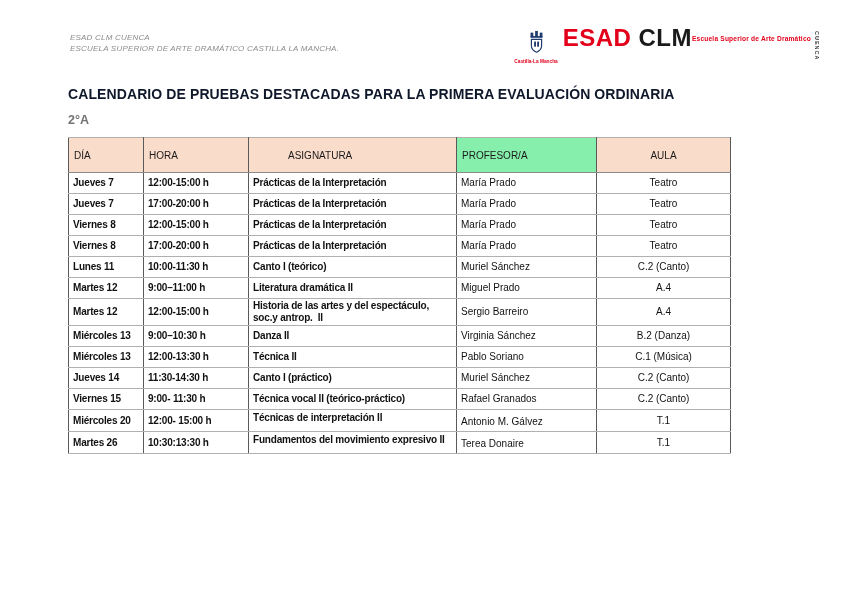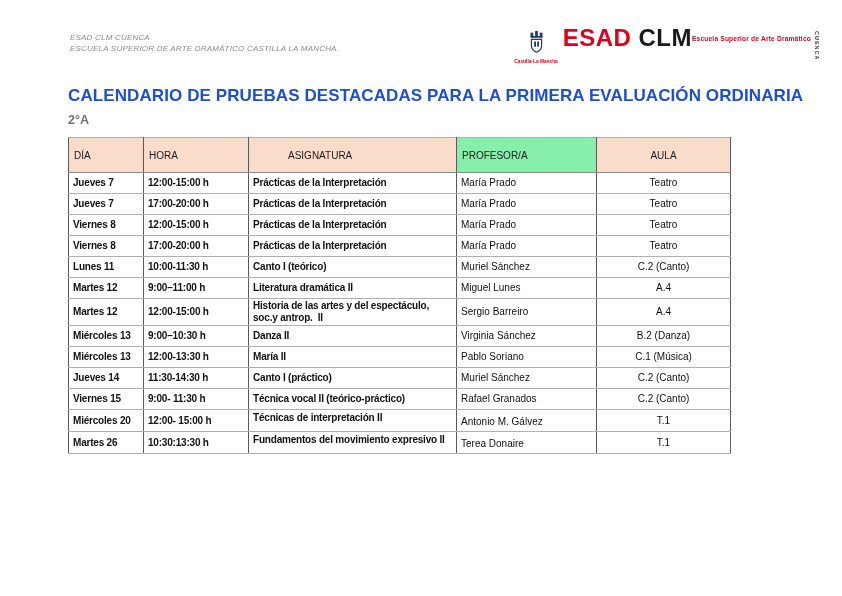--- a/index.html
+++ b/index.html
@@ -45,21 +45,21 @@
   .logo-vertical {
     writing-mode: vertical-rl;
     font-size: 5.5px; font-weight: bold; color: #3a3a3a;
     letter-spacing: 1px; margin-left: 3px; margin-top: 4px;
     height: 30px;
   }
 
   
   .doc-title {
     position: absolute; left: 68px; top: 86px;
-    font-size: 17px; font-weight: bold; color: #1d4ed8;
+    font-size: 14px; font-weight: bold; color: #0f172a;
     letter-spacing: 0.1px;
   }
   .doc-group {
     position: absolute; left: 68px; top: 113px;
     font-size: 12.5px; font-weight: bold; color: #737373;
   }
 
   
   table.cal-table {
     position: absolute; left: 68px; top: 137px;
@@ -184,42 +184,42 @@
         <td class="col-dia">Lunes 11</td>
         <td class="col-hora">10:00-11:30 h</td>
         <td class="col-asignatura">Canto I (teórico)</td>
         <td class="col-profesor">Muriel Sánchez</td>
         <td class="col-aula">C.2 (Canto)</td>
       </tr>
       <tr>
         <td class="col-dia">Martes 12</td>
         <td class="col-hora">9:00–11:00 h</td>
         <td class="col-asignatura">Literatura dramática II</td>
-        <td class="col-profesor">Miguel Lunes</td>
+        <td class="col-profesor">Miguel Prado</td>
         <td class="col-aula">A.4</td>
       </tr>
       <tr>
         <td class="col-dia">Martes 12</td>
         <td class="col-hora">12:00-15:00 h</td>
         <td class="col-asignatura">Historia de las artes y del espectáculo,
 soc.y antrop.  II</td>
         <td class="col-profesor">Sergio Barreiro</td>
         <td class="col-aula">A.4</td>
       </tr>
       <tr>
         <td class="col-dia">Miércoles 13</td>
         <td class="col-hora">9:00–10:30 h</td>
         <td class="col-asignatura">Danza II</td>
         <td class="col-profesor">Virginia Sánchez</td>
         <td class="col-aula">B.2 (Danza)</td>
       </tr>
       <tr>
         <td class="col-dia">Miércoles 13</td>
         <td class="col-hora">12:00-13:30 h</td>
-        <td class="col-asignatura">María II</td>
+        <td class="col-asignatura">Técnica II</td>
         <td class="col-profesor">Pablo Soriano</td>
         <td class="col-aula">C.1 (Música)</td>
       </tr>
       <tr>
         <td class="col-dia">Jueves 14</td>
         <td class="col-hora">11:30-14:30 h</td>
         <td class="col-asignatura">Canto I (práctico)</td>
         <td class="col-profesor">Muriel Sánchez</td>
         <td class="col-aula">C.2 (Canto)</td>
       </tr>

